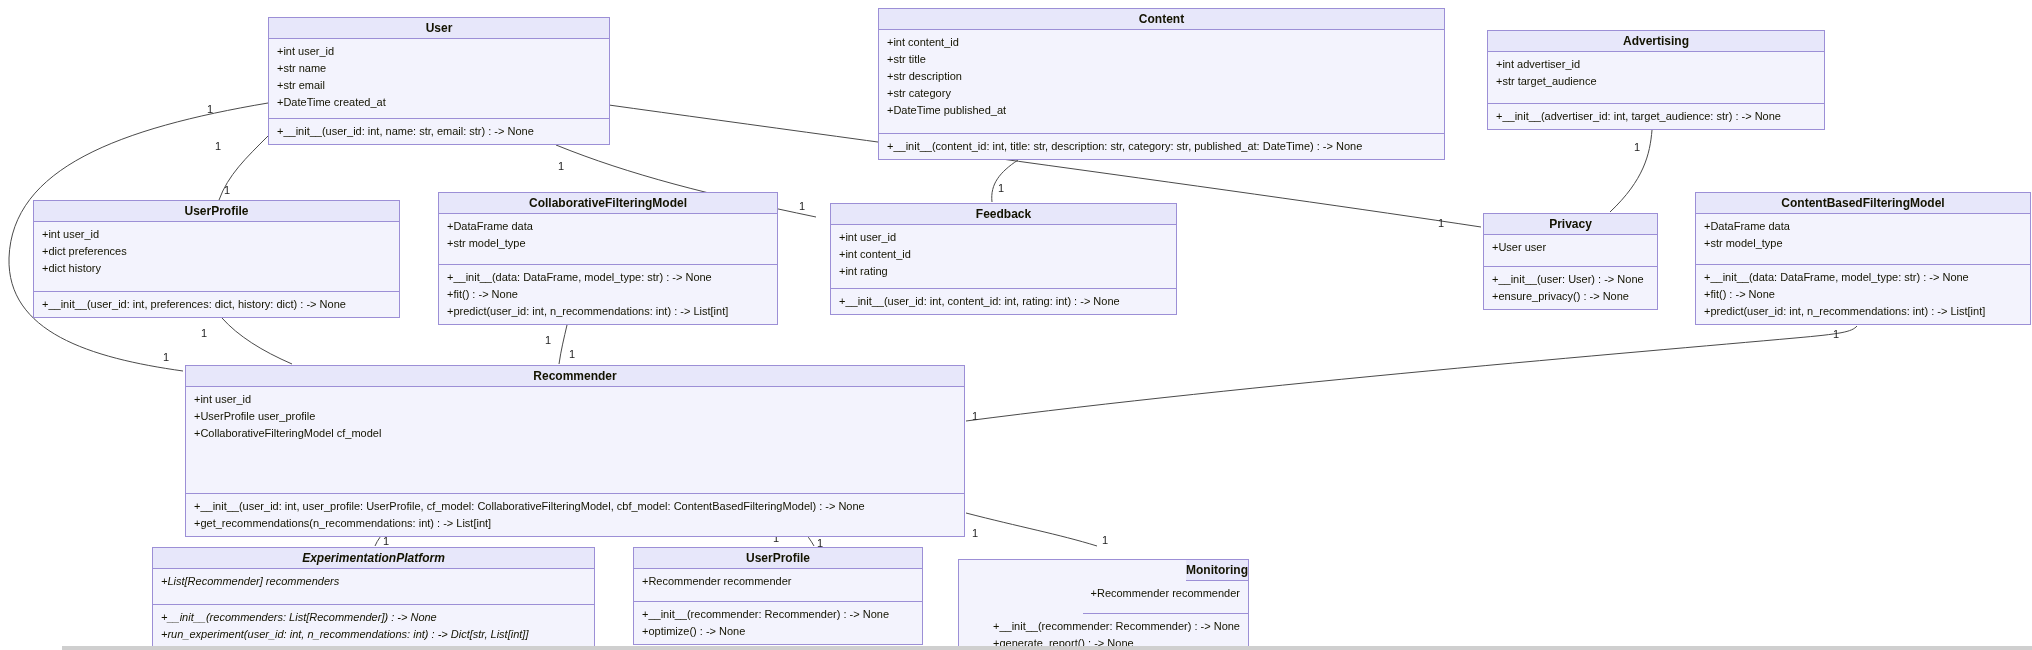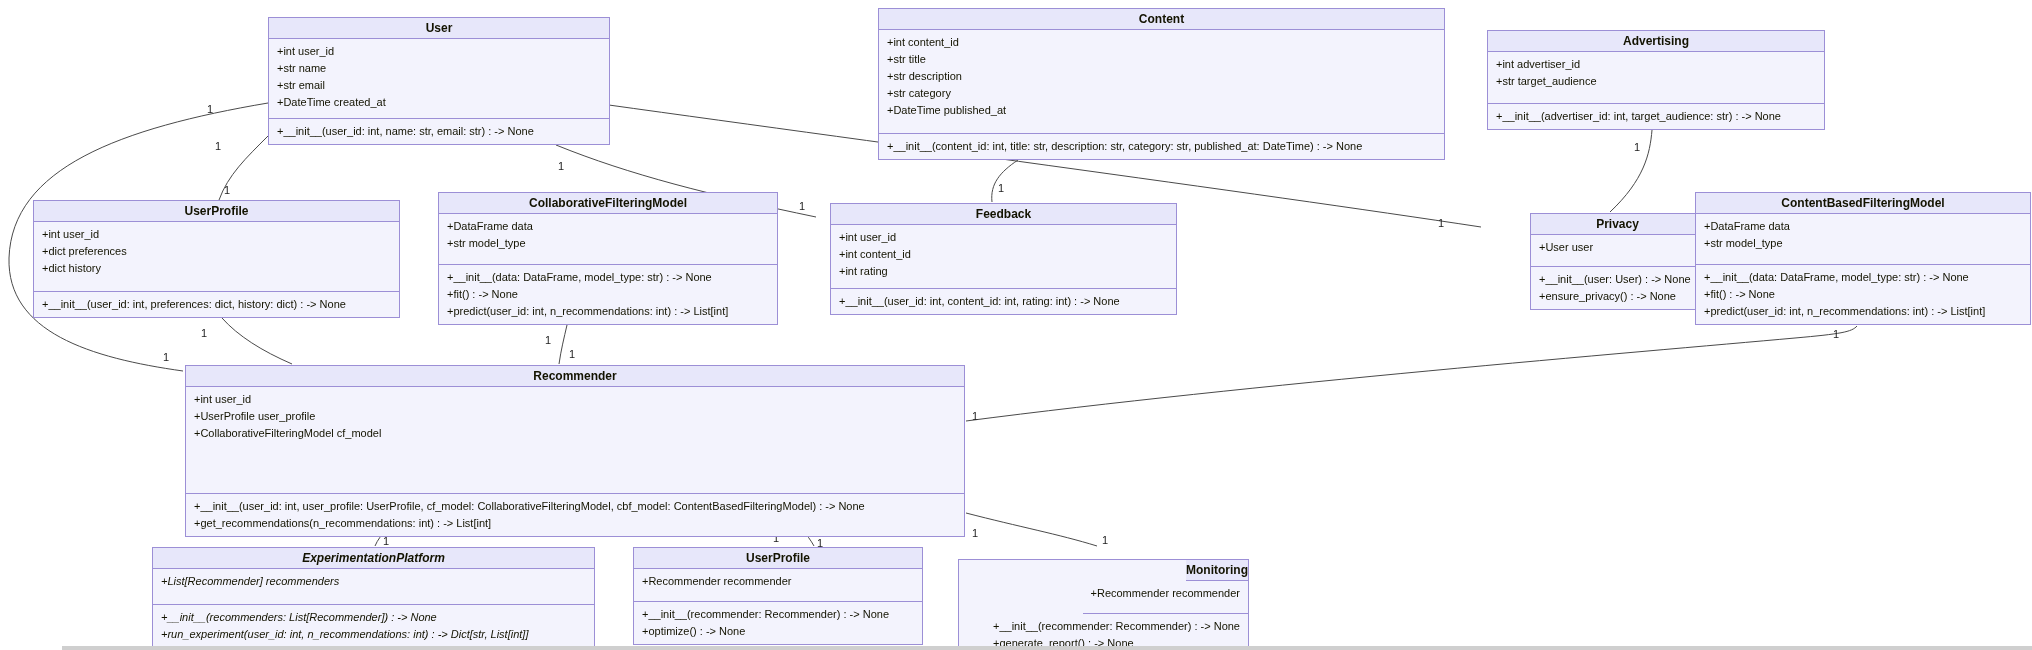--- a/index.html
+++ b/index.html
@@ -136,21 +136,21 @@
   <div class="uml-attrs">
       <div class="member">+int user_id</div>
       <div class="member">+int content_id</div>
       <div class="member">+int rating</div>
     </div>
   <div class="uml-methods">
       <div class="member">+__init__(user_id: int, content_id: int, rating: int) : -&gt; None</div>
     </div>
 </div>
 
-<div class="uml" style="left:1483px;top:213px;width:175px;height:97px;margin-left:47px;">
+<div class="uml" style="left:1483px;top:213px;width:175px;height:97px;">
   <div class="uml-title">Privacy</div>
   <div class="uml-attrs">
       <div class="member">+User user</div>
     </div>
   <div class="uml-methods">
       <div class="member">+__init__(user: User) : -&gt; None</div>
       <div class="member">+ensure_privacy() : -&gt; None</div>
     </div>
 </div>
 

